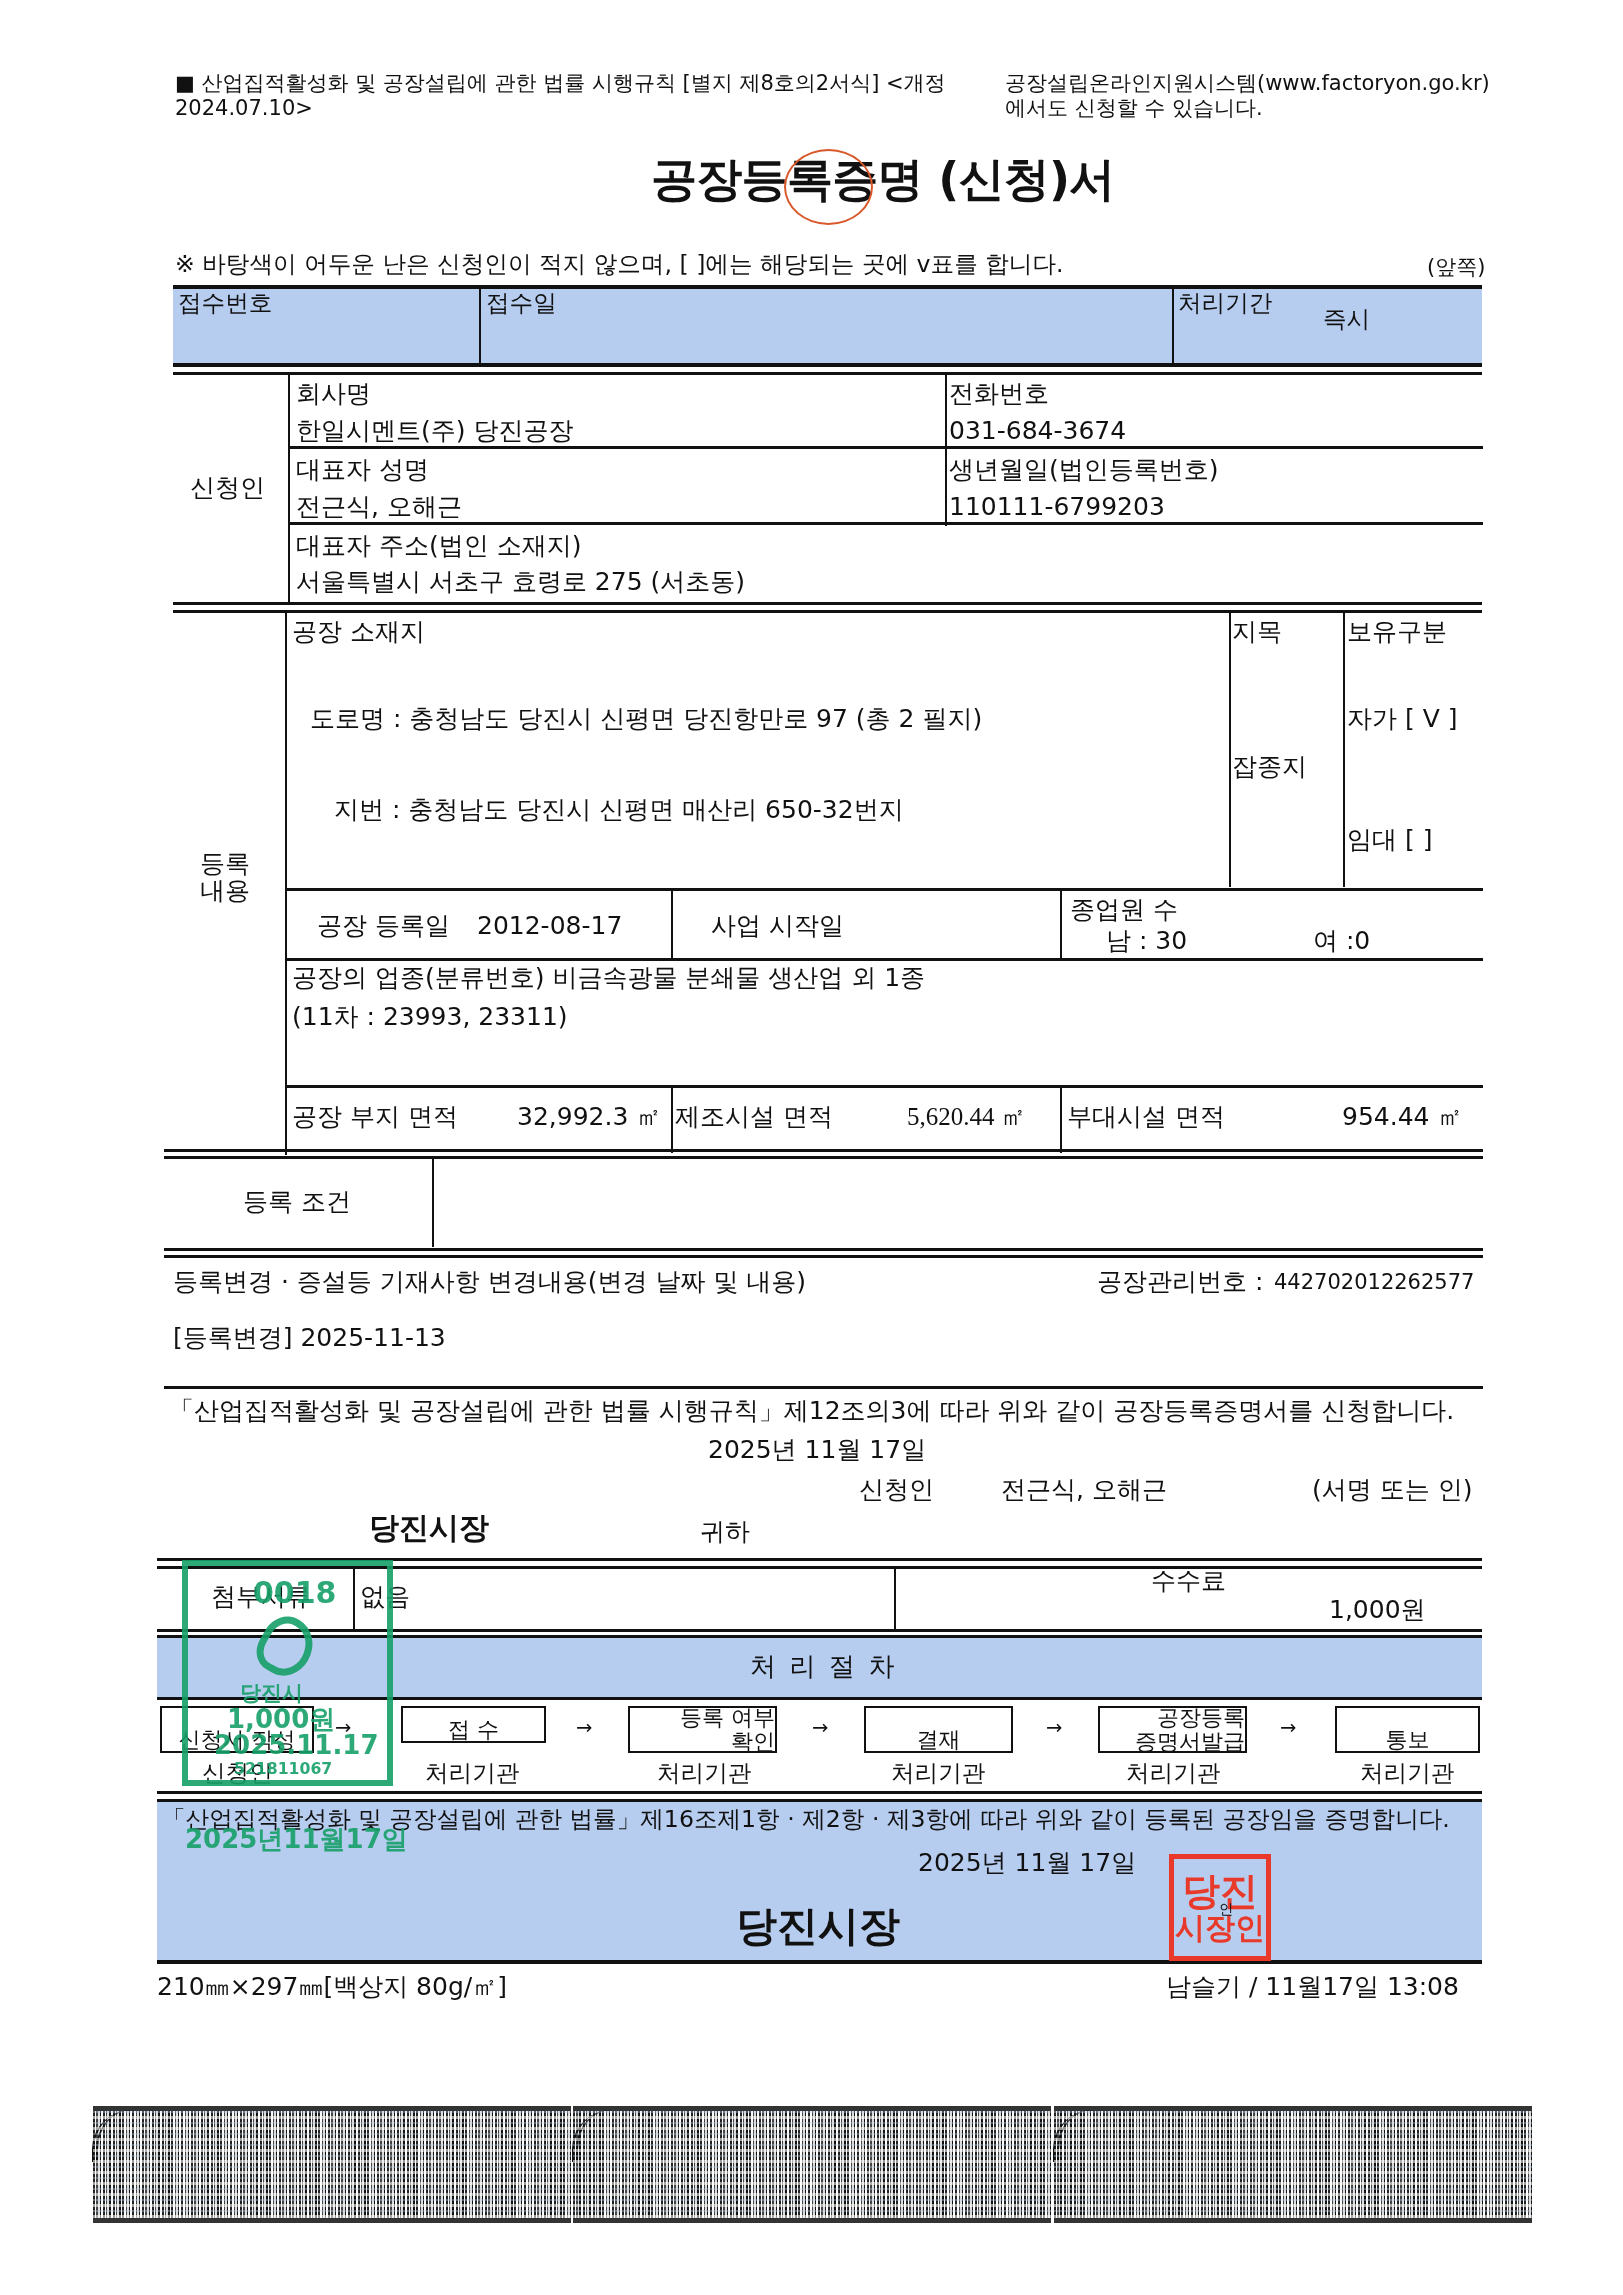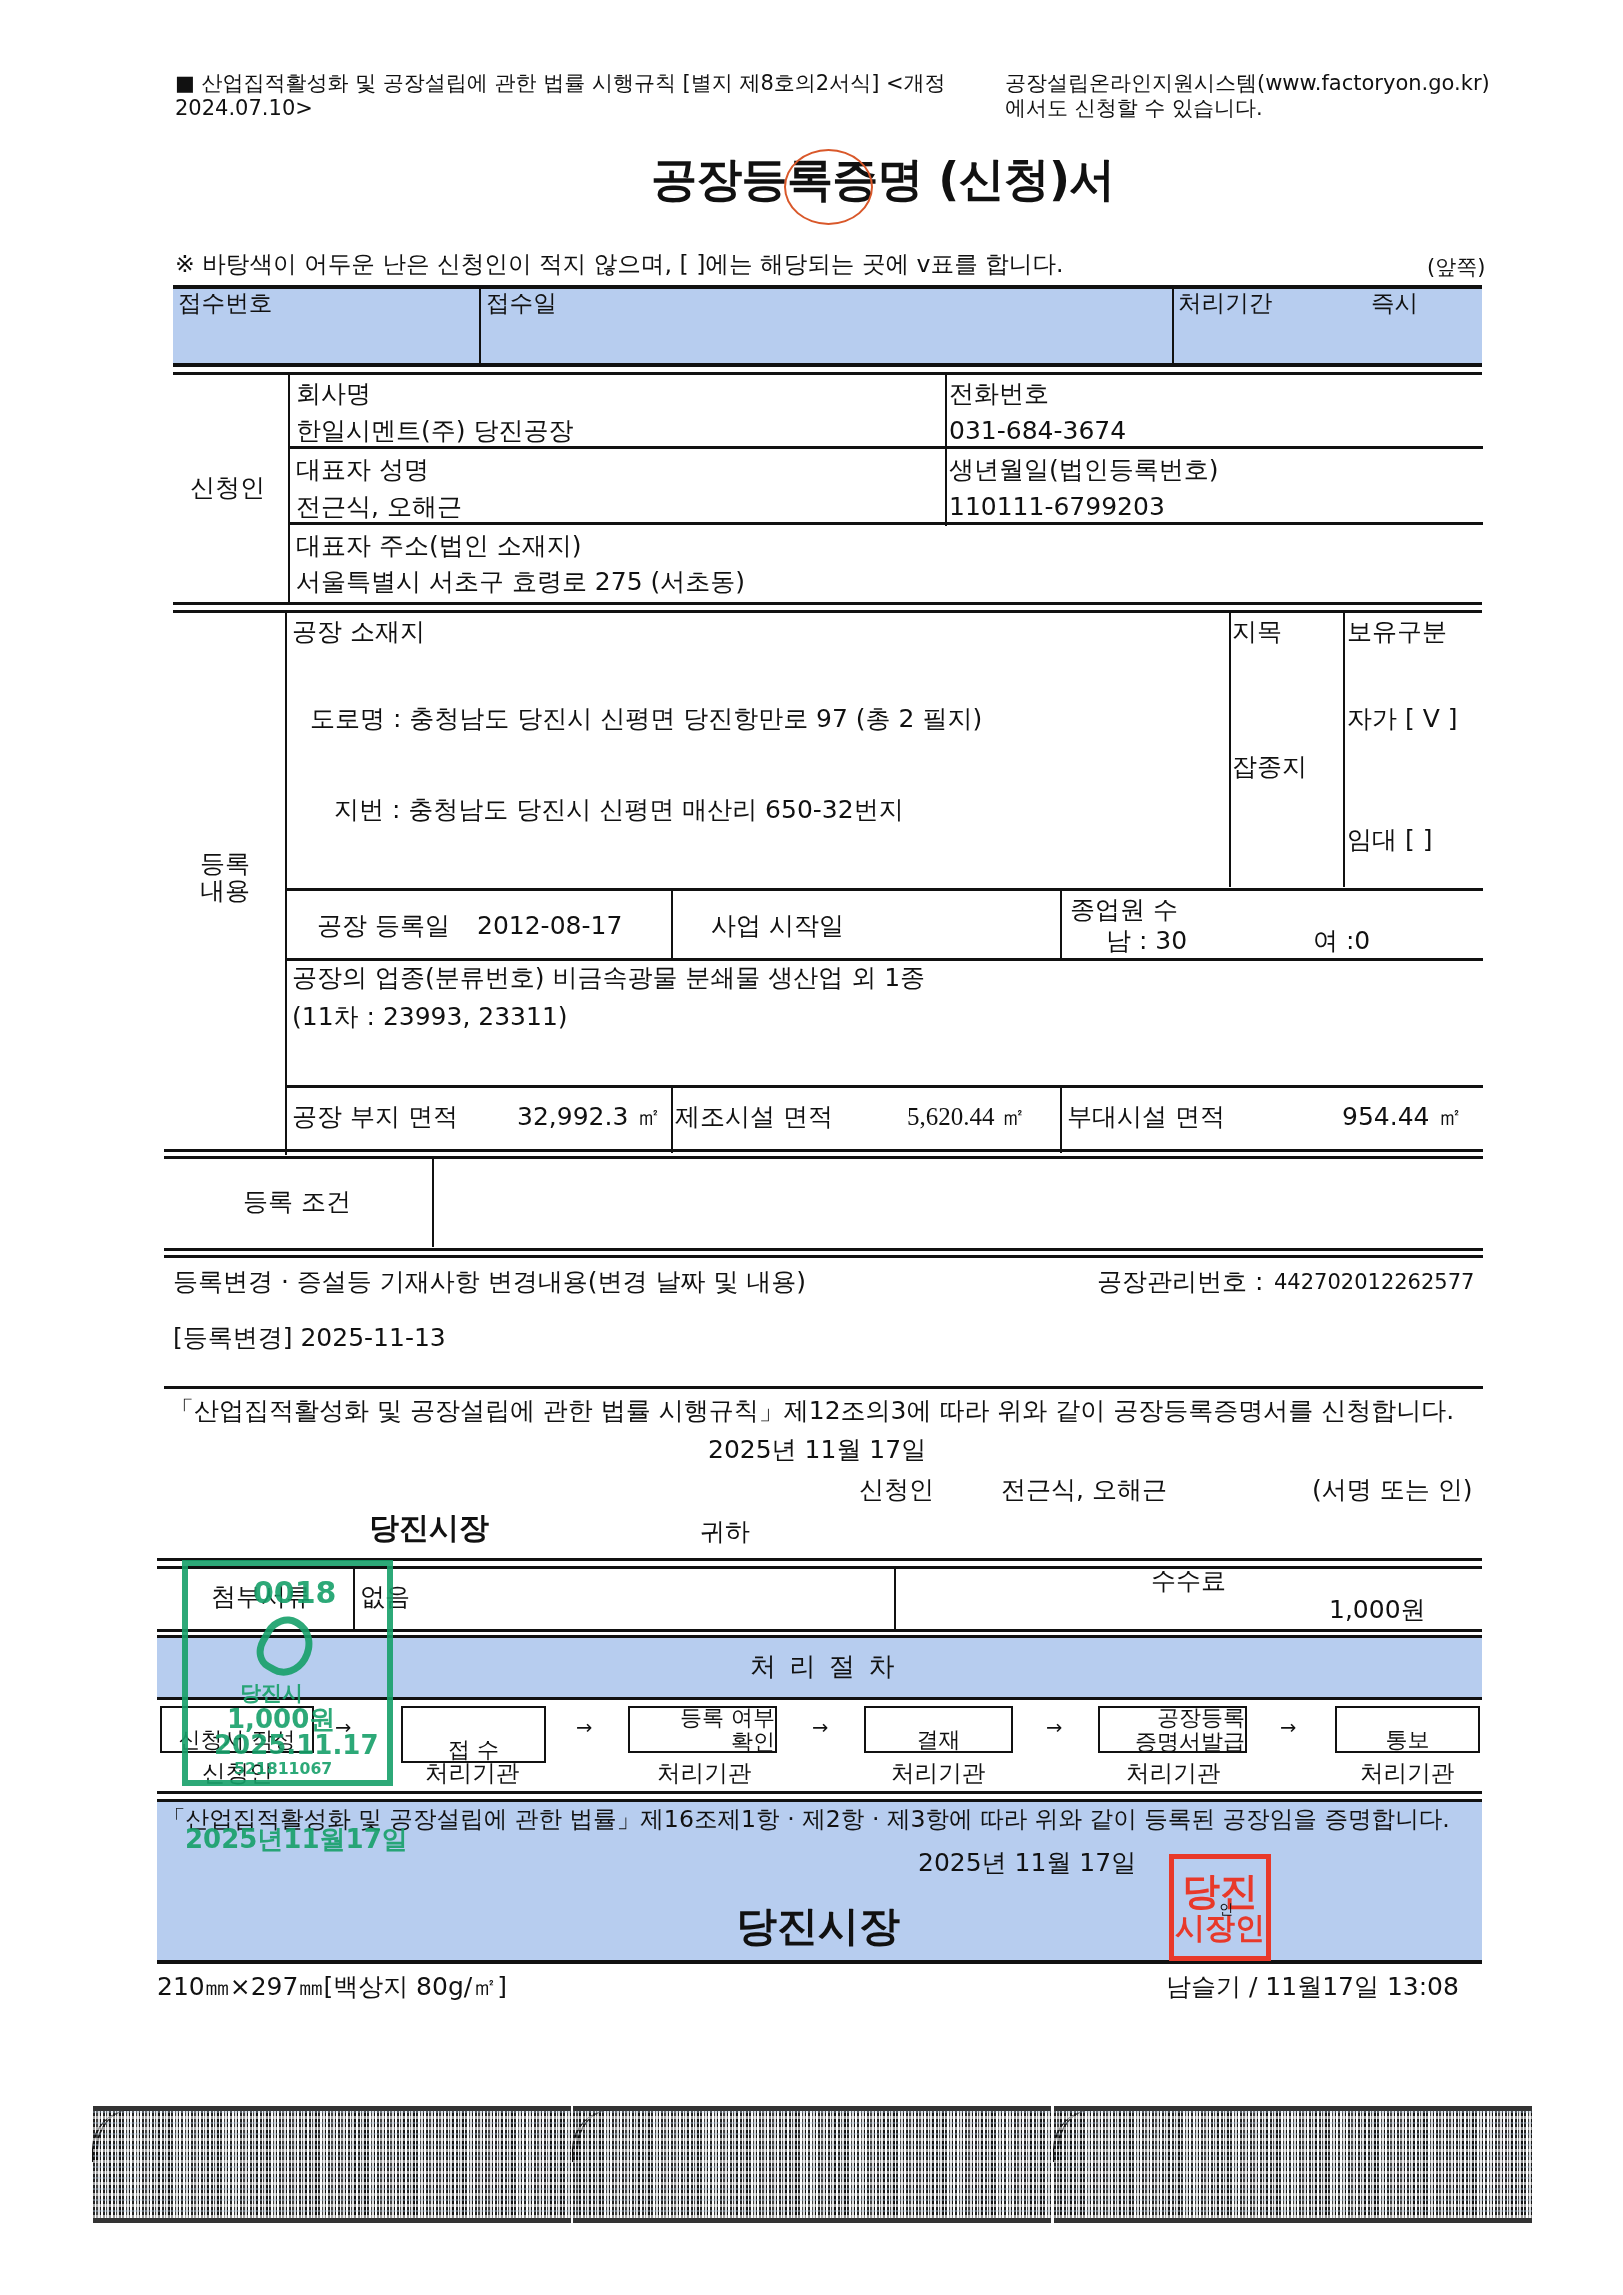--- a/index.html
+++ b/index.html
@@ -46,21 +46,21 @@
 <div class="t f32" style="left:1427px;top:257px;">(앞쪽)</div>
 
 <div class="blue" style="left:173px;top:288px;width:1309px;height:76px;"></div>
 <div class="hl" style="left:173px;top:285px;width:1309px;height:3.9px;"></div>
 <div class="hl" style="left:173px;top:363px;width:1309px;height:3.9px;"></div>
 <div class="vl" style="left:479px;top:288px;width:2px;height:76px;"></div>
 <div class="vl" style="left:1172px;top:288px;width:2px;height:76px;"></div>
 <div class="t f36" style="left:178px;top:292px;">접수번호</div>
 <div class="t f36" style="left:486px;top:292px;">접수일</div>
 <div class="t f36" style="left:1178px;top:292px;">처리기간</div>
-<div class="t f36" style="left:1323px;top:292px;margin-left:48px;">즉시</div>
+<div class="t f36" style="left:1323px;top:308px;">즉시</div>
 
 <div class="hl" style="left:173px;top:372px;width:1309px;height:3.3px;"></div>
 <div class="vl" style="left:288px;top:373px;width:2px;height:232px;"></div>
 <div class="vl" style="left:945px;top:373px;width:2px;height:153px;"></div>
 <div class="hl" style="left:290px;top:446px;width:1193px;height:2.6px;"></div>
 <div class="hl" style="left:290px;top:522px;width:1193px;height:2.6px;"></div>
 <div class="hl" style="left:173px;top:602px;width:1309px;height:3.3px;"></div>
 
 <div class="t f38" style="left:190px;top:475px;">신청인</div>
 <div class="t f38" style="left:296px;top:381px;">회사명</div>
@@ -148,21 +148,21 @@
 <div class="t f38" style="left:1329px;top:1597px;">1,000원</div>
 
 <div class="hl" style="left:157px;top:1635px;width:1325px;height:3.3px;"></div>
 <div class="blue" style="left:157px;top:1638px;width:1325px;height:59px;"></div>
 <div class="hl" style="left:157px;top:1697px;width:1325px;height:3.3px;"></div>
 <div class="t" style="left:750px;top:1653px;font-size:26px;letter-spacing:2.6px;">처 리 절 차</div>
 
 <div class="box" style="left:160px;top:1706px;width:154px;height:47px;">
     <span>신청서 작성</span>
   </div>
-<div class="box" style="left:401px;top:1706px;width:145px;height:57px;">
+<div class="box" style="left:401px;top:1706px;width:145px;height:37px;">
     <span>접 수</span>
   </div>
 <div class="box" style="left:628px;top:1706px;width:149px;height:47px;flex-direction:column;">
     <span>등록 여부</span>
     <span>확인</span>
   </div>
 <div class="box" style="left:864px;top:1706px;width:149px;height:47px;">
     <span>결재</span>
   </div>
 <div class="box" style="left:1098px;top:1706px;width:149px;height:47px;flex-direction:column;">

